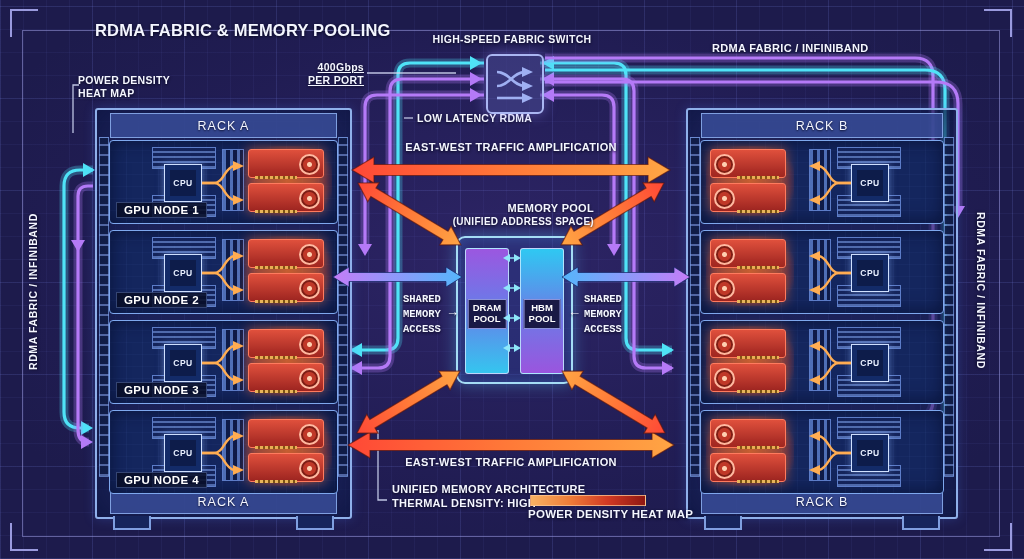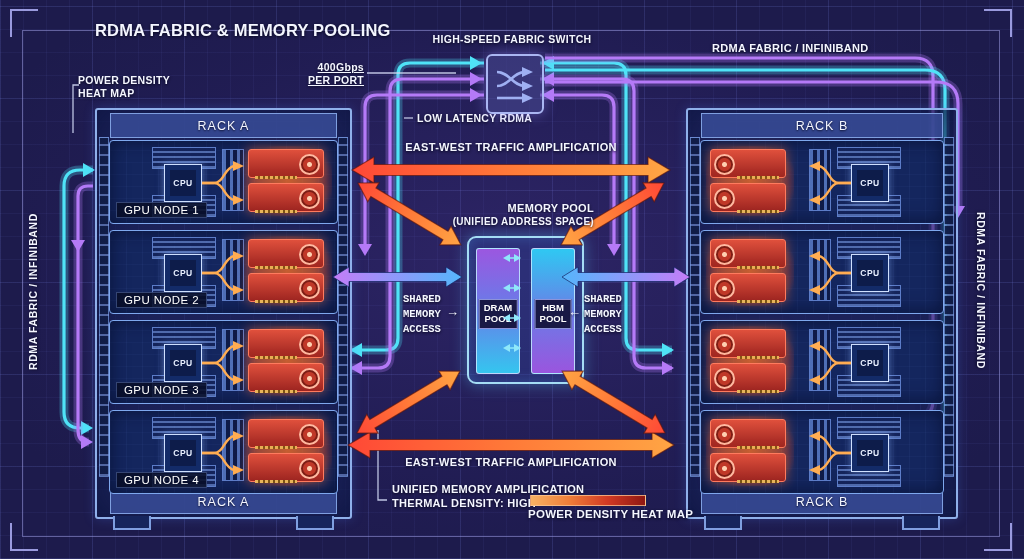--- a/index.html
+++ b/index.html
@@ -75,40 +75,40 @@
   .gpu-zone{position:absolute;right:5px;top:5px;width:88px;height:70px;
     background:radial-gradient(ellipse at 50% 50%, rgba(255,115,30,.62), rgba(255,70,20,.28) 58%, transparent 78%);}
   .gpu-card{position:absolute;left:4px;width:74px;height:27px;border:1.5px solid #ff7b5e;border-radius:3px;
     background:linear-gradient(180deg,#e0503c,#9c2420);box-shadow:0 0 12px rgba(255,110,40,.6);}
   .gpu-card.c1{top:3px;} .gpu-card.c2{top:37px;}
   .fan{position:absolute;right:3px;top:4px;width:17px;height:17px;border:2px solid #ffb9a0;border-radius:50%;
     background:radial-gradient(circle,#ffd0b0 0 2px,#c03828 3px 6px,#7d1d14 7px);}
   .fingers{position:absolute;left:6px;bottom:-2px;width:42px;height:3px;
     background:repeating-linear-gradient(90deg,#e8b45a 0 3px,#7a5214 3px 5px);}
   .node-label{position:absolute;left:6px;bottom:5px;background:rgba(8,14,40,.88);border:1px solid rgba(120,150,220,.4);
-    padding:1px 7px;font-weight:400;font-size:11.5px;letter-spacing:.4px;color:#fff;}
+    padding:1px 7px;font-weight:700;font-size:11.5px;letter-spacing:.4px;color:#fff;}
   
   .node.mirror .hs1{left:auto;right:42px;} .node.mirror .hs2{left:auto;right:42px;}
   .node.mirror .ram{left:auto;right:112px;}
   .node.mirror .cpu{left:auto;right:54px;}
   .node.mirror .fork{left:auto;right:92px;transform:scaleX(-1);}
   .node.mirror .gpu-zone{right:auto;left:5px;}
   .node.mirror .fan{right:auto;left:3px;}
   .node.mirror .fingers{left:auto;right:6px;}
 
   
   .switch-box{position:absolute;left:486px;top:54px;width:54px;height:56px;border:2px solid #aab6f2;border-radius:6px;
     background:rgba(72,72,145,.6);box-shadow:0 0 14px rgba(150,140,255,.45);z-index:2;}
   .switch-box svg{position:absolute;left:2px;top:3px;}
   .switch-box path{fill:none;stroke:#9fb0f2;stroke-width:2.6px;}
   .switch-box polygon{fill:#9fb0f2;}
 
   
   .pool{position:absolute;left:456px;top:236px;width:113px;height:144px;border:2px solid #a5ddf5;border-radius:9px;
-    background:rgba(45,65,150,.38);box-shadow:0 0 16px rgba(90,200,255,.4), inset 0 0 14px rgba(80,180,255,.25);z-index:2;margin-left:11px;}
+    background:rgba(45,65,150,.38);box-shadow:0 0 16px rgba(90,200,255,.4), inset 0 0 14px rgba(80,180,255,.25);z-index:2;}
   .bar{position:absolute;top:10px;width:42px;height:124px;border:1.5px solid rgba(195,235,255,.85);border-radius:3px;}
   .bar.dram{left:7px;background:linear-gradient(180deg,#9b57e0 0%,#6b7ae8 45%,#35c5ef 100%);}
   .bar.hbm{right:7px;background:linear-gradient(180deg,#2fc8f2 0%,#6e79e6 55%,#9a55de 100%);}
   .badge{position:absolute;top:50px;left:50%;transform:translateX(-50%);background:#191945;border:1px solid #8d93d8;
     padding:3px 4px;font-size:9.5px;font-weight:700;line-height:1.15;text-align:center;color:#fff;white-space:nowrap;}
   .pool-title{left:430px;top:201px;width:164px;text-align:right;font-size:11px;line-height:1.3;z-index:4;}
   .pool-title .sub{font-size:10px;}
   .shared{position:absolute;font-size:10.5px;font-weight:700;line-height:1.45;z-index:4;text-shadow:0 1px 3px rgba(4,4,22,.9);font-family:Liberation Mono, monospace;}
   .shared.sl{left:403px;top:292px;}
   .shared.sr{left:584px;top:292px;}
@@ -225,21 +225,21 @@
     <div>PER PORT</div>
   </div>
   <div class="lbl switch-label">HIGH-SPEED FABRIC SWITCH</div>
   <div class="lbl lowlat">LOW LATENCY RDMA</div>
   <div class="lbl rdma-top">RDMA FABRIC / INFINIBAND</div>
   <div class="lbl v-label v-left">RDMA FABRIC / INFINIBAND</div>
   <div class="lbl v-label v-right">RDMA FABRIC / INFINIBAND</div>
   <div class="lbl ew-top">EAST-WEST TRAFFIC AMPLIFICATION</div>
   <div class="lbl ew-bottom">EAST-WEST TRAFFIC AMPLIFICATION</div>
   <div class="lbl unified">
-    <div>UNIFIED MEMORY AMPLIFICATION</div>
+    <div>UNIFIED MEMORY ARCHITECTURE</div>
     <div>THERMAL DENSITY: HIGH</div>
   </div>
   <div class="legend-bar"></div>
   <div class="lbl legend-label">POWER DENSITY HEAT MAP</div>
 
   <div class="switch-box">
     <svg width="50" height="50" viewBox="0 0 50 50">
       <path d="M7,13 C19,13 23,27 35,27"></path>
         <polygon points="43,27 32,22 32,32"></polygon>
       <path d="M7,27 C19,27 23,13 35,13"></path>

